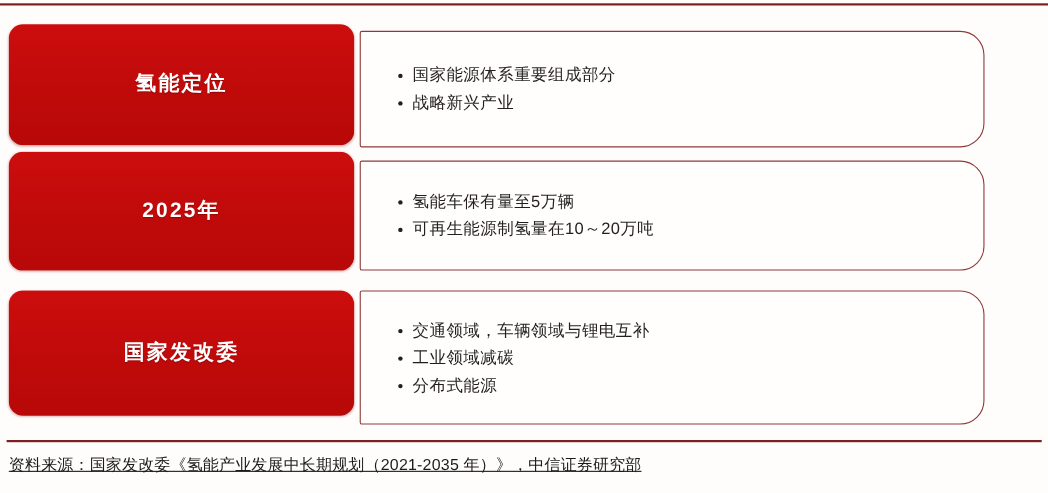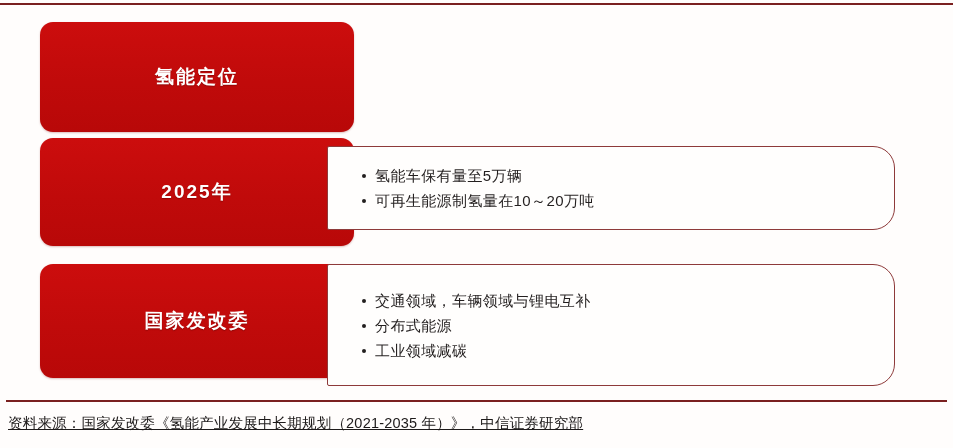--- a/index.html
+++ b/index.html
@@ -57,21 +57,20 @@
     width: 314px;
     background: #c60c0c;
     background-image: linear-gradient(180deg, #cc0d0d 0%, #c00a0a 55%, #b80808 100%);
     border-radius: 13px;
     box-shadow: 0 1px 2px rgba(130, 20, 20, 0.28);
     display: flex;
     flex-direction: column;
     align-items: center;
     justify-content: center;
     box-sizing: border-box;
-    margin-left: 32px;
   }
   .row-0 .label-box { height: 110px; }
   .row-1 .label-box { height: 108px; }
   .row-2 .label-box { height: 114px; }
 
   .label-line {
     color: #ffffff;
     font-size: 19px;
     font-weight: bold;
     letter-spacing: 2px;
@@ -93,21 +92,21 @@
     border-top-left-radius: 2px;
     border-bottom-left-radius: 2px;
     border-top-right-radius: 22px;
     border-bottom-right-radius: 22px;
     display: flex;
     flex-direction: column;
     justify-content: center;
     padding: 6px 0 6px 34px;
   }
   .row-0 .content-box { top: 8px;  height: 106px; }
-  .row-1 .content-box { top: 10px; height: 84px; }
+  .row-1 .content-box { top: 10px; height: 100px; }
   .row-2 .content-box { top: 2px;  height: 122px; }
 
   .bullet {
     position: relative;
     color: #231f1f;
     font-size: 15px;
     line-height: 25px;
     padding-left: 13px;
     white-space: nowrap;
     letter-spacing: 0.4px;
@@ -151,40 +150,44 @@
 <div class="page">
 
   <div class="top-rule"></div>
 
   <div class="diagram">
 
     <div class="row row-0">
       <div class="label-box">
         <div class="label-line">氢能定位</div>
       </div>
+      <div class="content-box">
+        <div class="bullet">国家能源体系重要组成部分</div>
+        <div class="bullet">战略新兴产业</div>
+      </div>
     </div>
 
     <div class="row row-1">
       <div class="label-box">
         <div class="label-line">2025年</div>
       </div>
       <div class="content-box">
         <div class="bullet">氢能车保有量至5万辆</div>
         <div class="bullet">可再生能源制氢量在10～20万吨</div>
       </div>
     </div>
 
     <div class="row row-2">
       <div class="label-box">
         <div class="label-line">国家发改委</div>
       </div>
       <div class="content-box">
         <div class="bullet">交通领域，车辆领域与锂电互补</div>
+        <div class="bullet">工业领域减碳</div>
         <div class="bullet">分布式能源</div>
-        <div class="bullet">工业领域减碳</div>
       </div>
     </div>
 
   </div>
 
   <div class="footer-rule"></div>
   <div class="footer-note">资料来源：国家发改委《氢能产业发展中长期规划（2021-2035 年）》，中信证券研究部</div>
 
 </div>
 

